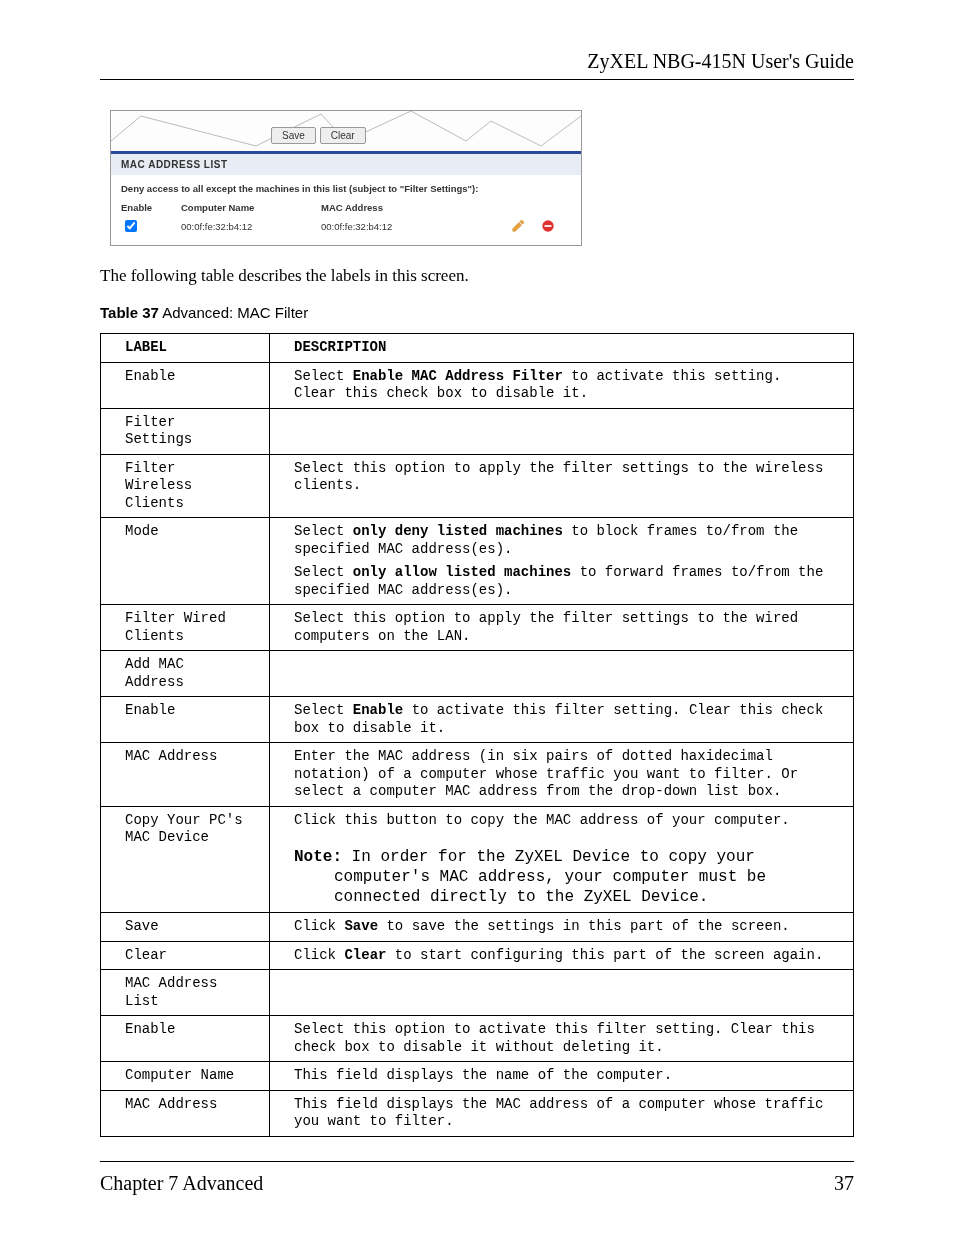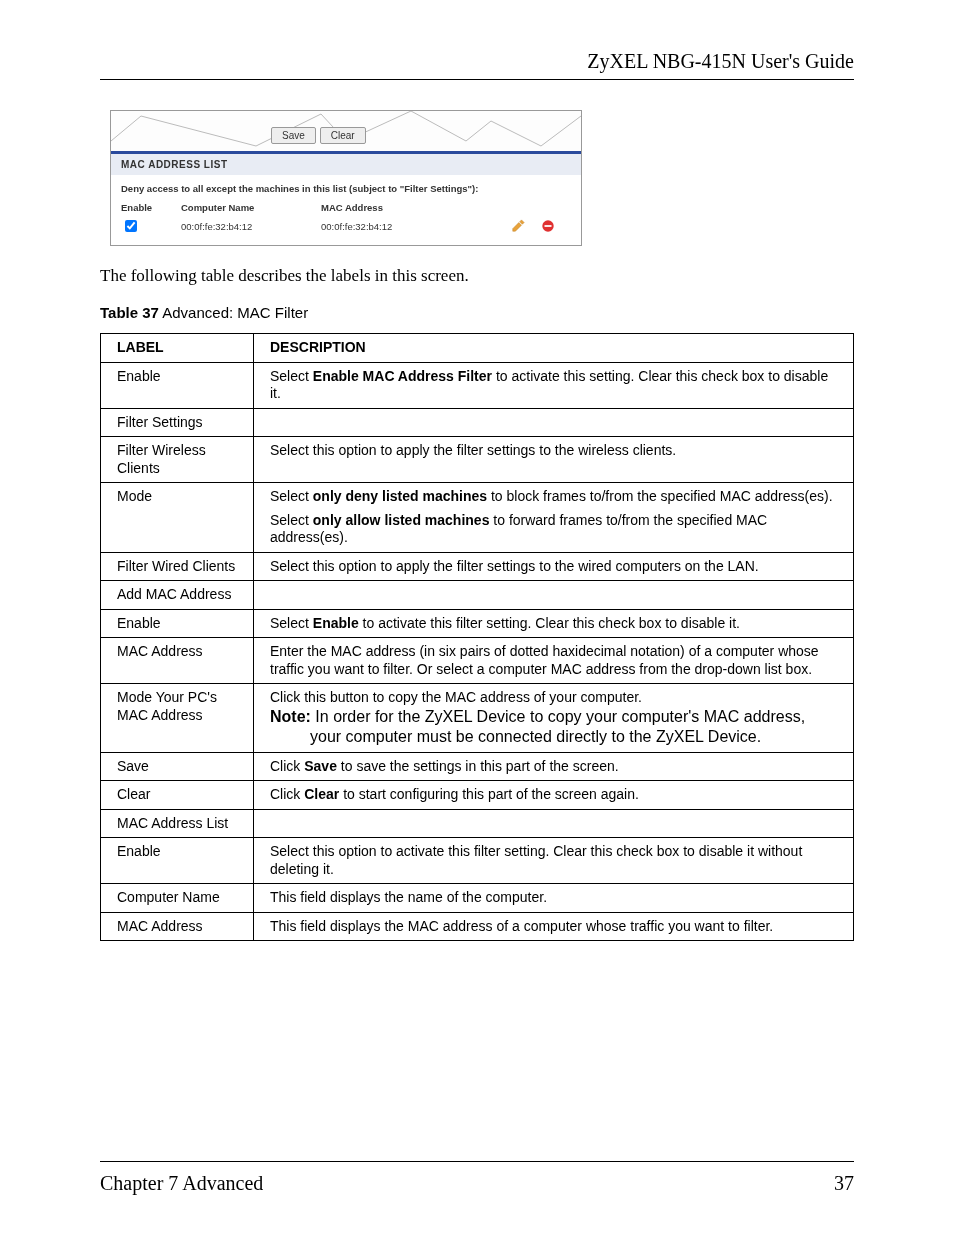--- a/index.html
+++ b/index.html
@@ -115,34 +115,35 @@
   .caption b { font-weight: bold; }
   
   table.desc {
     width: 100%;
     border-collapse: collapse;
     font-family: Arial, Helvetica, sans-serif;
     font-size: 14px;
   }
   table.desc th, table.desc td {
     border: 1px solid #000;
-    padding: 5px 16px;
+    padding: 5px 24px;
     text-align: left;
     vertical-align: top;
     line-height: 1.25;
+    font-family: Liberation Mono, monospace;
   }
   table.desc th {
     font-weight: bold;
   }
   table.desc td.lab {
     width: 120px;
   }
   .note-line {
     font-size: 16px;
-    margin-top: 0;
+    margin-top: 18px;
     padding-left: 40px;
     text-indent: -40px;
   }
   .note-line b { font-weight: bold; }
   .footer {
     display: flex;
     justify-content: space-between;
     font-size: 20px;
     margin-top: 4px;
   }
@@ -242,21 +243,21 @@
           </tr>
       <tr>
             <td class="lab">Enable</td>
         <td><span>Select </span><b>Enable</b><span> to activate this filter setting. Clear this check box to disable it.</span></td>
           </tr>
       <tr>
             <td class="lab">MAC Address</td>
             <td>Enter the MAC address (in six pairs of dotted haxidecimal notation) of a computer whose traffic you want to filter. Or select a computer MAC address from the drop-down list box.</td>
           </tr>
       <tr>
-            <td class="lab">Mode Your PC's MAC Address</td>
+            <td class="lab">Copy Your PC's MAC Device</td>
         <td>
           <div>Click this button to copy the MAC address of your computer.</div>
           <div class="note-line"><b>Note:</b><span> In order for the ZyXEL Device to copy your computer's MAC address, your computer must be connected directly to the ZyXEL Device.</span></div>
         </td>
           </tr>
       <tr>
             <td class="lab">Save</td>
         <td><span>Click </span><b>Save</b><span> to save the settings in this part of the screen.</span></td>
           </tr>
       <tr>

